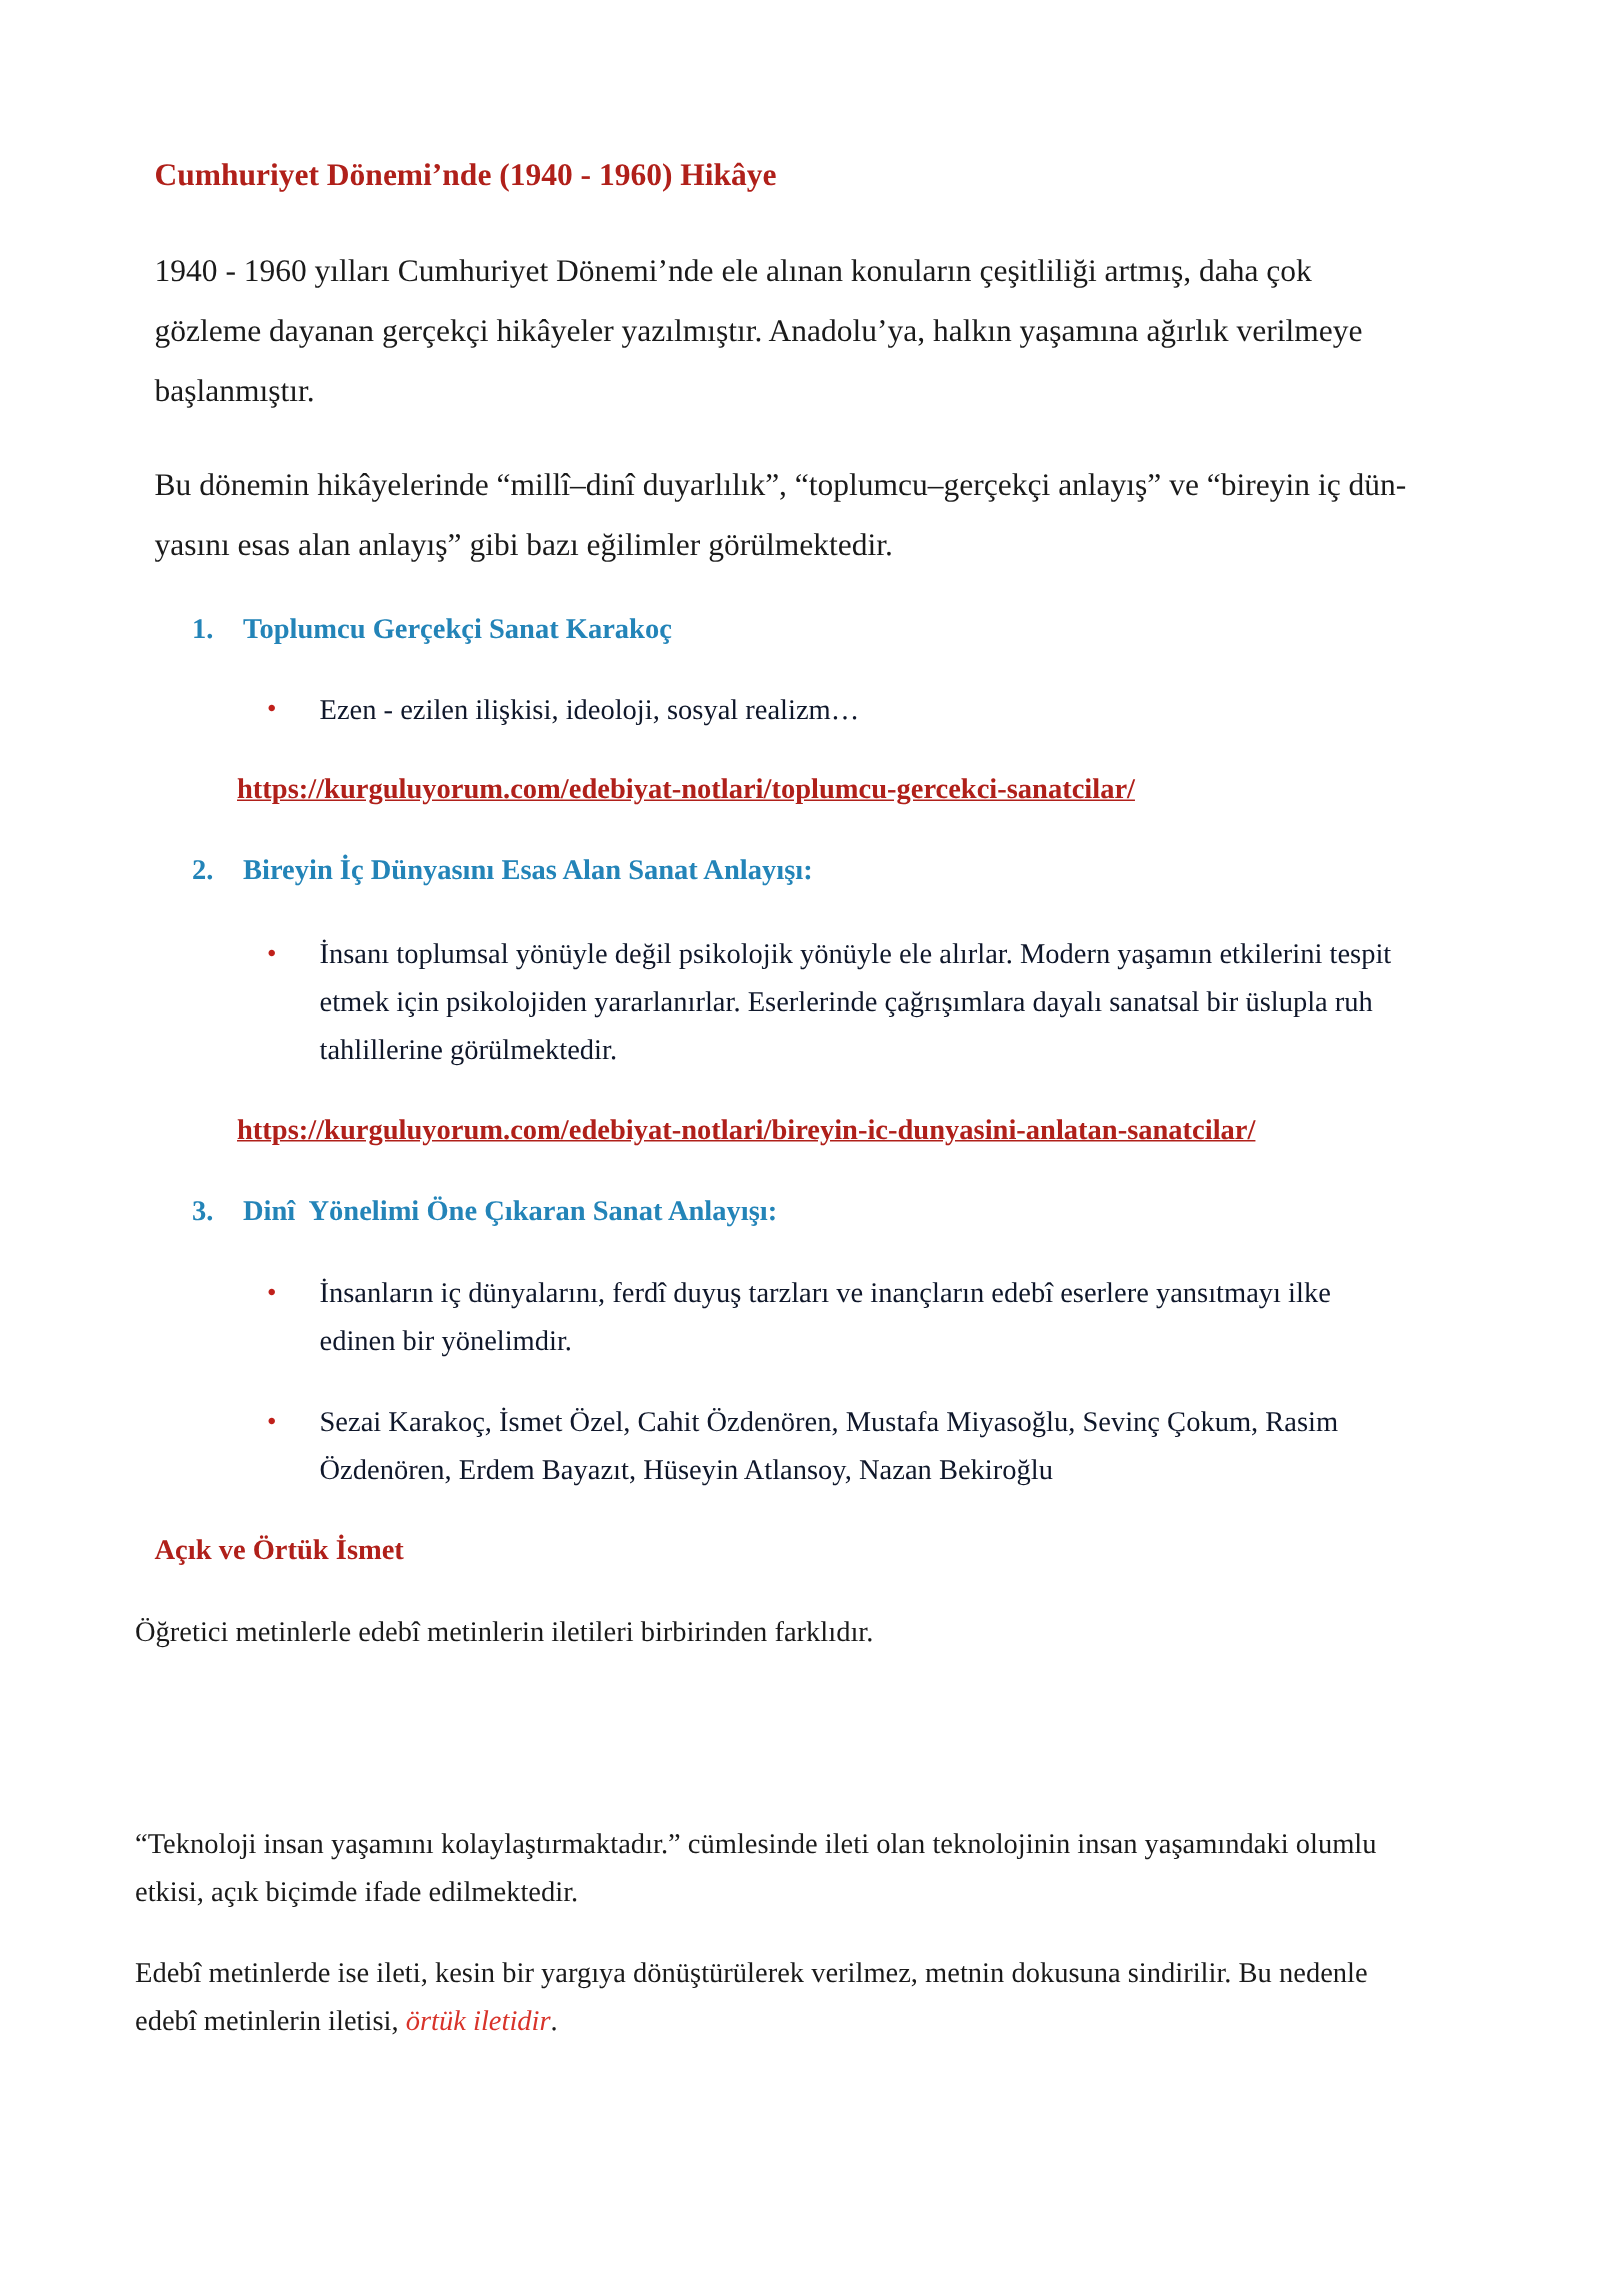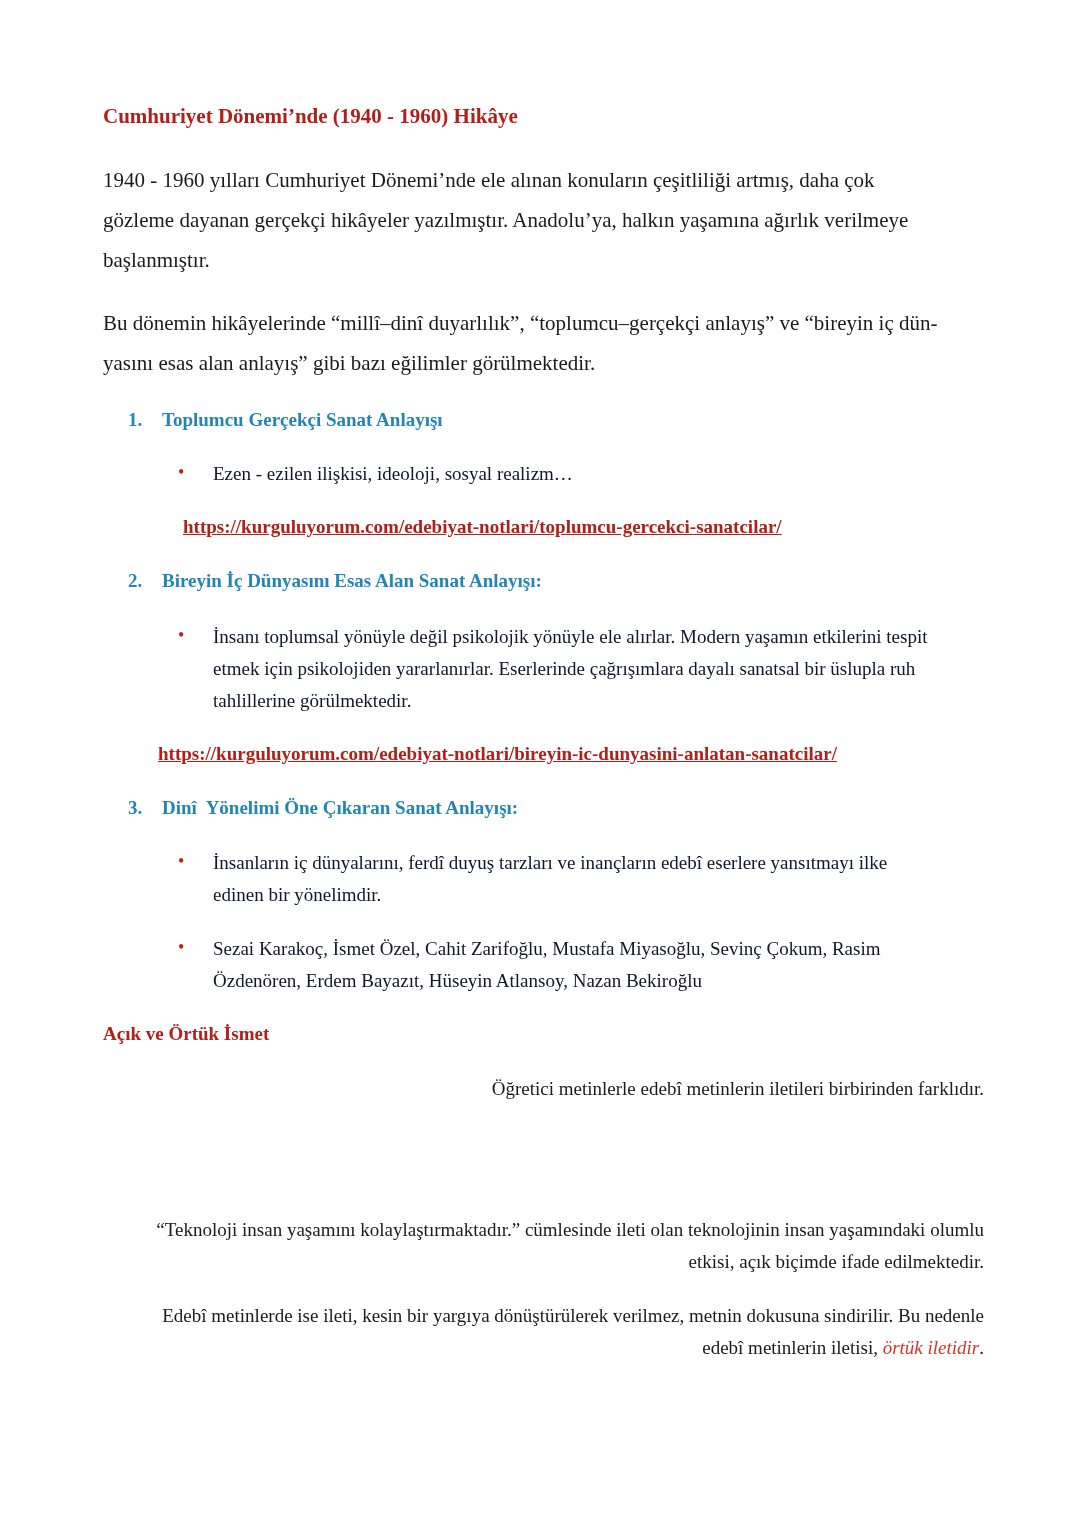--- a/index.html
+++ b/index.html
@@ -70,26 +70,25 @@
       cursor: pointer;
     }
     .h-sub {
       left: 103px;
       font-size: 19px;
       font-weight: bold;
       color: #b0201a;
       white-space: nowrap;
     }
     .para-md {
-      left: 104px;
+      left: 90px;
       width: 880px;
       font-size: 19px;
       line-height: 32px;
       color: #1a1a1a;
-      text-align: right;
     }
     .em-red {
       color: #d8332a;
       font-style: italic;
     }
   </style>
 </head>
 <body>
 
 <div class="page">
@@ -101,27 +100,27 @@
     <div>gözleme dayanan gerçekçi hikâyeler yazılmıştır. Anadolu’ya, halkın yaşamına ağırlık verilmeye</div>
     <div>başlanmıştır.</div>
   </div>
 
   <div class="abs para-lg" style="top:303px;">
     <div>Bu dönemin hikâyelerinde “millî–dinî duyarlılık”, “toplumcu–gerçekçi anlayış” ve “bireyin iç dün-</div>
     <div>yasını esas alan anlayış” gibi bazı eğilimler görülmektedir.</div>
   </div>
 
   <div class="abs list-head" style="top:409px;">
-    <span class="num">1.</span><span>Toplumcu Gerçekçi Sanat Anlayışı</span>
+    <span class="num">1.</span><span>Toplumcu Gerçekçi Sanat Karakoç</span>
   </div>
   <div class="abs bullet" style="top:462px;">•</div>
   <div class="abs bullet-text" style="top:458px;">
     <div>Ezen - ezilen ilişkisi, ideoloji, sosyal realizm…</div>
   </div>
-  <a class="abs link" style="top:516px;margin-left:25px;">https://kurguluyorum.com/edebiyat-notlari/toplumcu-gercekci-sanatcilar/</a>
+  <a class="abs link" style="top:516px;">https://kurguluyorum.com/edebiyat-notlari/toplumcu-gercekci-sanatcilar/</a>
 
   <div class="abs list-head" style="top:570px;">
     <span class="num">2.</span><span>Bireyin İç Dünyasını Esas Alan Sanat Anlayışı:</span>
   </div>
   <div class="abs bullet" style="top:625px;">•</div>
   <div class="abs bullet-text" style="top:621px;">
     <div>İnsanı toplumsal yönüyle değil psikolojik yönüyle ele alırlar. Modern yaşamın etkilerini tespit</div>
     <div>etmek için psikolojiden yararlanırlar. Eserlerinde çağrışımlara dayalı sanatsal bir üslupla ruh</div>
     <div>tahlillerine görülmektedir.</div>
   </div>
@@ -130,21 +129,21 @@
   <div class="abs list-head" style="top:797px;">
     <span class="num">3.</span><span style="white-space:pre;">Dinî  Yönelimi Öne Çıkaran Sanat Anlayışı:</span>
   </div>
   <div class="abs bullet" style="top:851px;">•</div>
   <div class="abs bullet-text" style="top:847px;">
     <div>İnsanların iç dünyalarını, ferdî duyuş tarzları ve inançların edebî eserlere yansıtmayı ilke</div>
     <div>edinen bir yönelimdir.</div>
   </div>
   <div class="abs bullet" style="top:937px;">•</div>
   <div class="abs bullet-text" style="top:933px;">
-    <div>Sezai Karakoç, İsmet Özel, Cahit Zarifoğlu, Mustafa Miyasoğlu, Sevinç Çokum, Rasim</div>
+    <div>Sezai Karakoç, İsmet Özel, Cahit Özdenören, Mustafa Miyasoğlu, Sevinç Çokum, Rasim</div>
     <div>Özdenören, Erdem Bayazıt, Hüseyin Atlansoy, Nazan Bekiroğlu</div>
   </div>
 
   <div class="abs h-sub" style="top:1023px;">Açık ve Örtük İsmet</div>
 
   <div class="abs para-md" style="top:1073px;">
     <div>Öğretici metinlerle edebî metinlerin iletileri birbirinden farklıdır.</div>
   </div>
 
 

